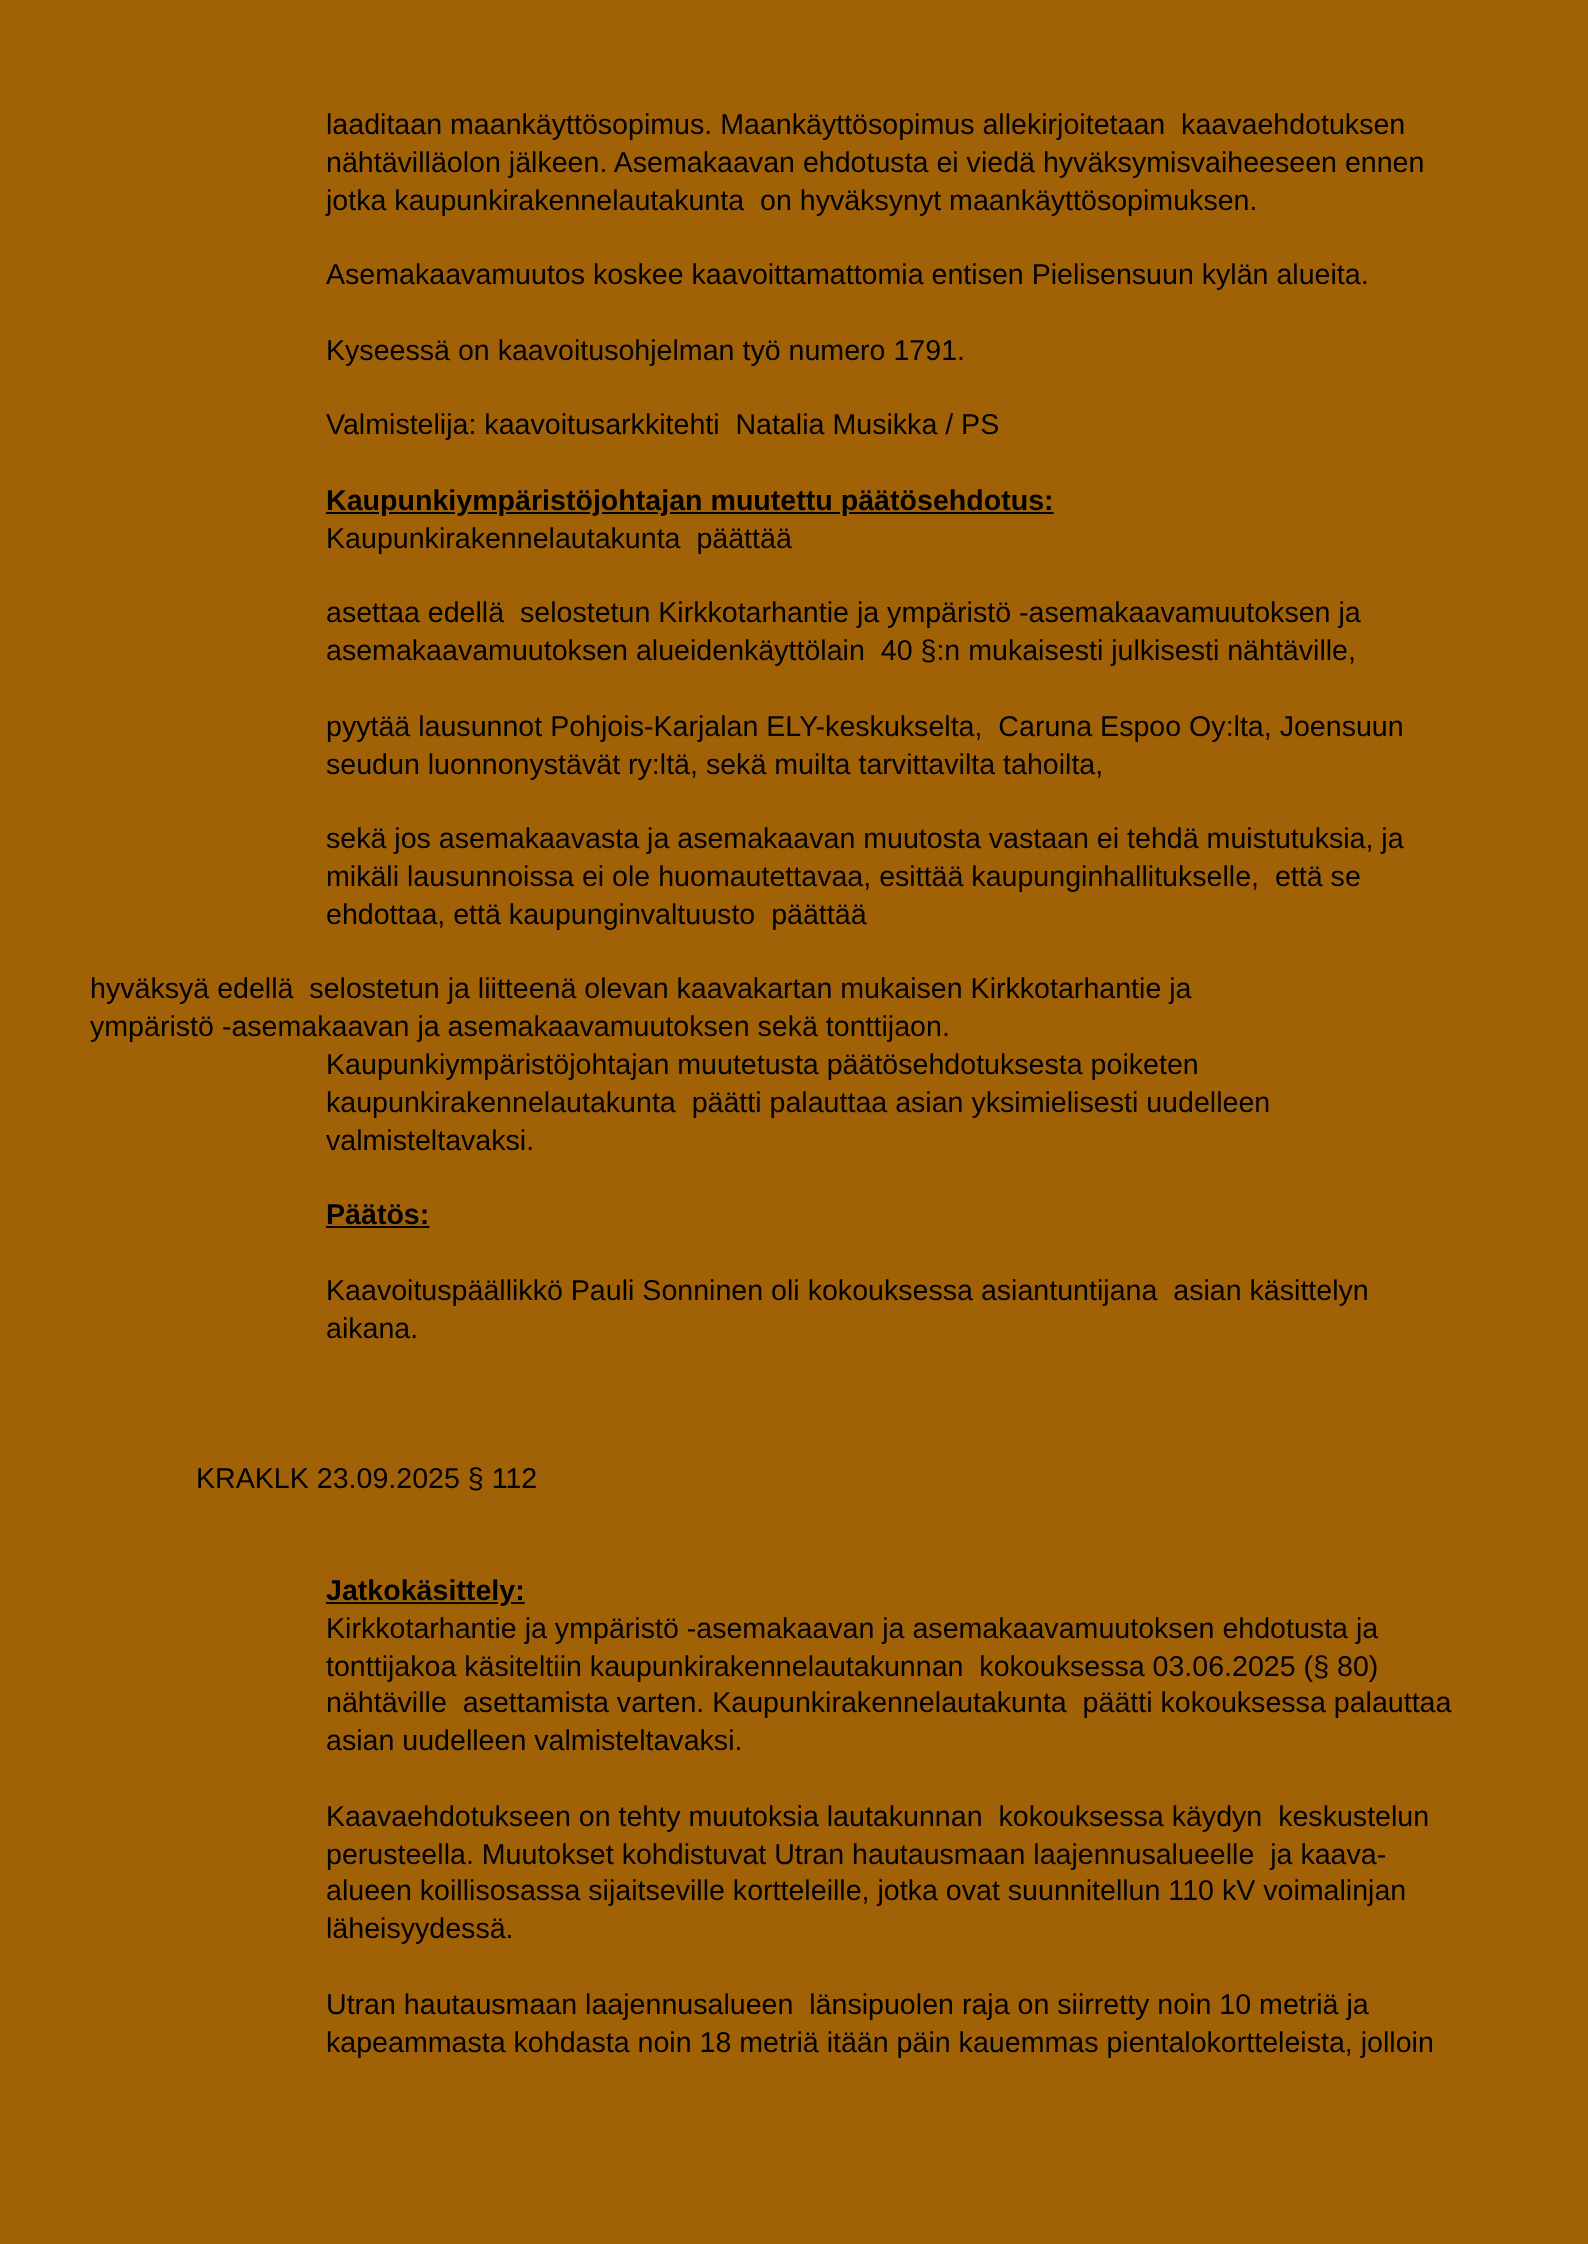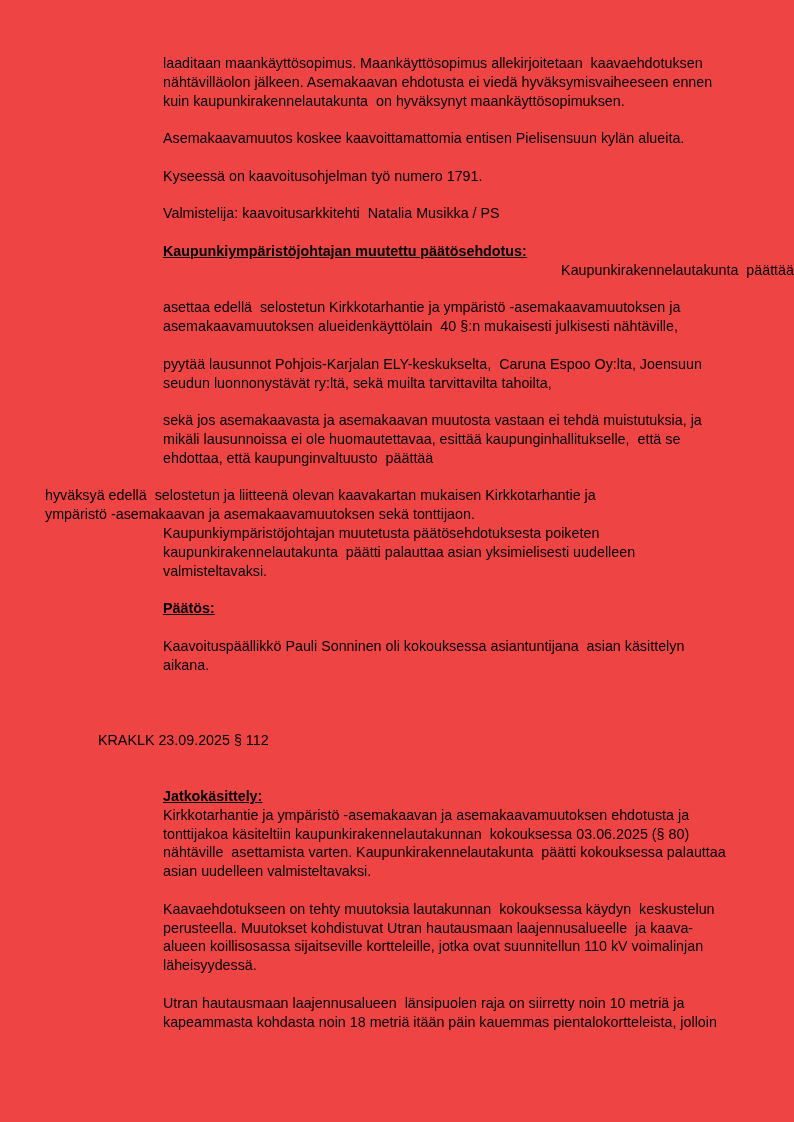--- a/index.html
+++ b/index.html
@@ -4,21 +4,21 @@
 <style>
   html, body {
     margin: 0;
     padding: 0;
     background: #ffffff;
   }
   .page {
     position: relative;
     width: 794px;
     height: 1122px;
-    background: #ef4444;
+    background: #a16207;
     color: #000000;
     font-family: "Liberation Sans", "DejaVu Sans", sans-serif;
     font-size: 14.3px;
     line-height: 18.8px;
     overflow: hidden;
   }
   .content {
     padding-top: 54px;
   }
   .block {
@@ -37,26 +37,26 @@
   }
   .line {
     height: 18.8px;
   }
 </style>
 </head>
 <body>
 
 <div class="page">
   <div class="content">
-      <div class="block body" style="margin-top: 0px;"><div class="line">laaditaan maankäyttösopimus. Maankäyttösopimus allekirjoitetaan  kaavaehdotuksen</div><div class="line">nähtävilläolon jälkeen. Asemakaavan ehdotusta ei viedä hyväksymisvaiheeseen ennen</div><div class="line">kuin kaupunkirakennelautakunta  on hyväksynyt maankäyttösopimuksen.</div></div>
+      <div class="block body" style="margin-top: 0px;"><div class="line">laaditaan maankäyttösopimus. Maankäyttösopimus allekirjoitetaan  kaavaehdotuksen</div><div class="line">nähtävilläolon jälkeen. Asemakaavan ehdotusta ei viedä hyväksymisvaiheeseen ennen</div><div class="line">jotka kaupunkirakennelautakunta  on hyväksynyt maankäyttösopimuksen.</div></div>
       <div class="block body" style="margin-top: 18.8px;"><div class="line">Asemakaavamuutos koskee kaavoittamattomia entisen Pielisensuun kylän alueita.</div></div>
       <div class="block body" style="margin-top: 18.8px;"><div class="line">Kyseessä on kaavoitusohjelman työ numero 1791.</div></div>
       <div class="block body" style="margin-top: 18.8px;"><div class="line">Valmistelija: kaavoitusarkkitehti  Natalia Musikka / PS</div></div>
       <div class="block heading" style="margin-top: 18.8px;"><div class="line">Kaupunkiympäristöjohtajan muutettu päätösehdotus:</div></div>
-      <div class="block body" style="margin-top: 0px; text-align: right;"><div class="line">Kaupunkirakennelautakunta  päättää</div></div>
+      <div class="block body" style="margin-top: 0px;"><div class="line">Kaupunkirakennelautakunta  päättää</div></div>
       <div class="block body" style="margin-top: 18.8px;"><div class="line">asettaa edellä  selostetun Kirkkotarhantie ja ympäristö -asemakaavamuutoksen ja</div><div class="line">asemakaavamuutoksen alueidenkäyttölain  40 §:n mukaisesti julkisesti nähtäville,</div></div>
       <div class="block body" style="margin-top: 18.8px;"><div class="line">pyytää lausunnot Pohjois-Karjalan ELY-keskukselta,  Caruna Espoo Oy:lta, Joensuun</div><div class="line">seudun luonnonystävät ry:ltä, sekä muilta tarvittavilta tahoilta,</div></div>
       <div class="block body" style="margin-top: 18.8px;"><div class="line">sekä jos asemakaavasta ja asemakaavan muutosta vastaan ei tehdä muistutuksia, ja</div><div class="line">mikäli lausunnoissa ei ole huomautettavaa, esittää kaupunginhallitukselle,  että se</div><div class="line">ehdottaa, että kaupunginvaltuusto  päättää</div></div>
       <div class="block body" style="margin-top: 18.8px; padding-left: 45px;"><div class="line">hyväksyä edellä  selostetun ja liitteenä olevan kaavakartan mukaisen Kirkkotarhantie ja</div><div class="line">ympäristö -asemakaavan ja asemakaavamuutoksen sekä tonttijaon.</div></div>
       <div class="block body" style="margin-top: 0px;"><div class="line">Kaupunkiympäristöjohtajan muutetusta päätösehdotuksesta poiketen</div><div class="line">kaupunkirakennelautakunta  päätti palauttaa asian yksimielisesti uudelleen</div><div class="line">valmisteltavaksi.</div></div>
       <div class="block heading" style="margin-top: 18.8px;"><div class="line">Päätös:</div></div>
       <div class="block body" style="margin-top: 18.8px;"><div class="line">Kaavoituspäällikkö Pauli Sonninen oli kokouksessa asiantuntijana  asian käsittelyn</div><div class="line">aikana.</div></div>
       <div class="block margin" style="margin-top: 56.4px;"><div class="line">KRAKLK 23.09.2025 § 112</div></div>
       <div class="block heading" style="margin-top: 37.6px;"><div class="line">Jatkokäsittely:</div></div>
       <div class="block body" style="margin-top: 0px;"><div class="line">Kirkkotarhantie ja ympäristö -asemakaavan ja asemakaavamuutoksen ehdotusta ja</div><div class="line">tonttijakoa käsiteltiin kaupunkirakennelautakunnan  kokouksessa 03.06.2025 (§ 80)</div><div class="line">nähtäville  asettamista varten. Kaupunkirakennelautakunta  päätti kokouksessa palauttaa</div><div class="line">asian uudelleen valmisteltavaksi.</div></div>

